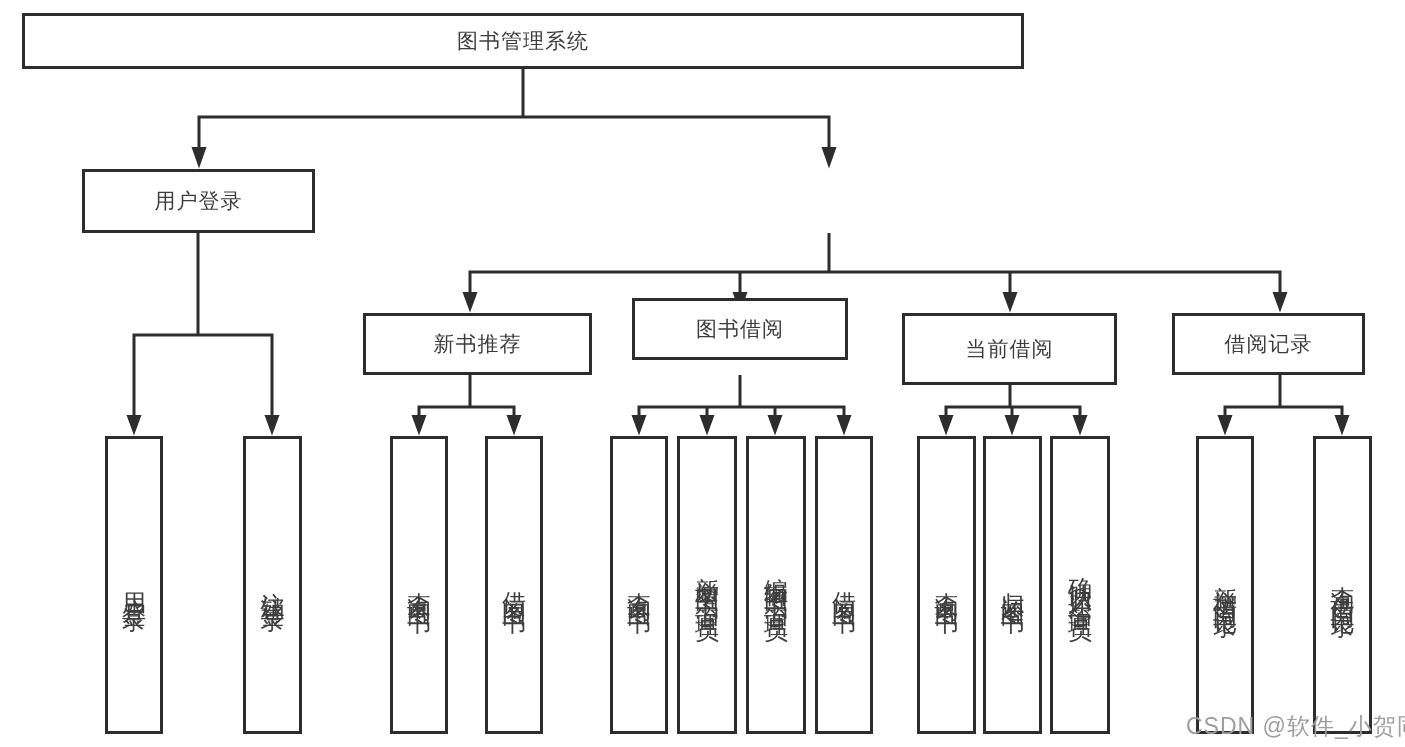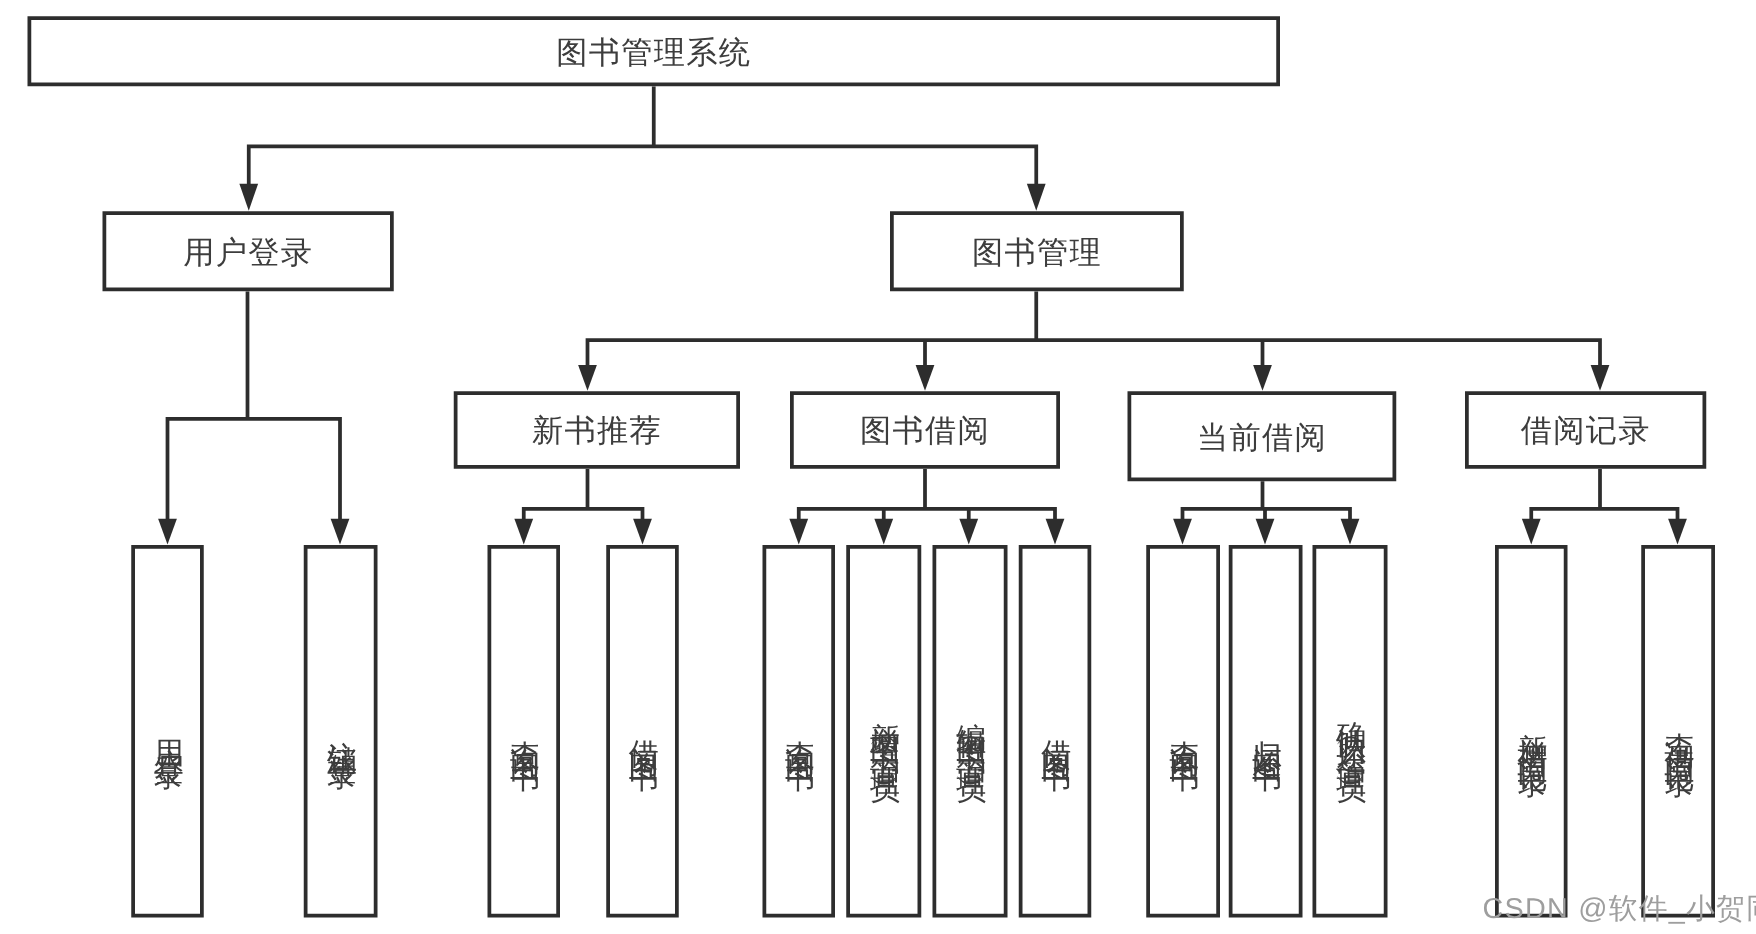--- a/index.html
+++ b/index.html
@@ -9,21 +9,21 @@
     color:#3d3d3d;overflow:hidden;
   }
   svg.connectors{position:absolute;left:0;top:0;width:1405px;height:747px;}
   .connector-path{stroke:#2d2d2d;stroke-width:3;fill:none;}
   .arrowhead{fill:#2d2d2d;stroke:none;}
   .box{
     position:absolute;box-sizing:border-box;
     border:3px solid #2d2d2d;background:#ffffff;
     display:flex;align-items:center;justify-content:center;
   }
-  .box.h span{font-size:25px;letter-spacing:1px;white-space:nowrap;}
+  .box.h span{font-size:21px;letter-spacing:1px;white-space:nowrap;}
   .box.v span{
     writing-mode:vertical-rl;text-orientation:mixed;
     font-size:24px;letter-spacing:6px;line-height:1;white-space:nowrap;
   }
   .watermark{
     position:absolute;left:1186px;top:711px;
     font-size:23px;color:#9e9e9e;letter-spacing:1px;white-space:nowrap;
   }
 </style>
 </head>
@@ -87,28 +87,25 @@
     <polygon class="arrowhead" points="1334.5,415 1349.5,415 1342,435.5"></polygon>
   </svg>
 
   <div class="box h" style="left:22px;top:13px;width:1002px;height:56px">
     <span>图书管理系统</span>
   </div>
 
   <div class="box h" style="left:82px;top:169px;width:233px;height:64px">
     <span>用户登录</span>
   </div>
-  <div class="box h" style="left:712px;top:169px;width:235px;height:64px">
-    <span>图书管理</span>
-  </div>
 
   <div class="box h" style="left:363px;top:313px;width:229px;height:62px">
     <span>新书推荐</span>
   </div>
-  <div class="box h" style="left:632px;top:313px;width:216px;height:62px">
+  <div class="box h" style="left:632px;top:298px;width:216px;height:62px">
     <span>图书借阅</span>
   </div>
   <div class="box h" style="left:902px;top:313px;width:215px;height:72px">
     <span>当前借阅</span>
   </div>
   <div class="box h" style="left:1172px;top:313px;width:193px;height:62px">
     <span>借阅记录</span>
   </div>
 
   <div class="box v" style="left:105px;top:436px;width:58px;height:298px">

